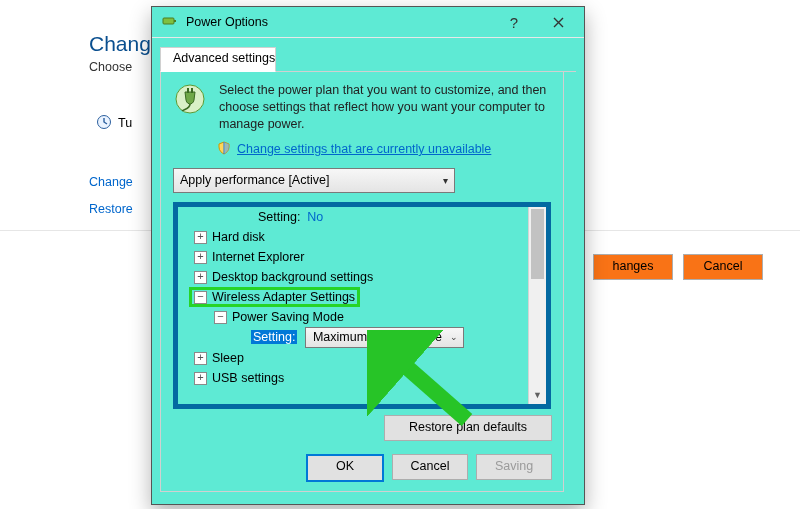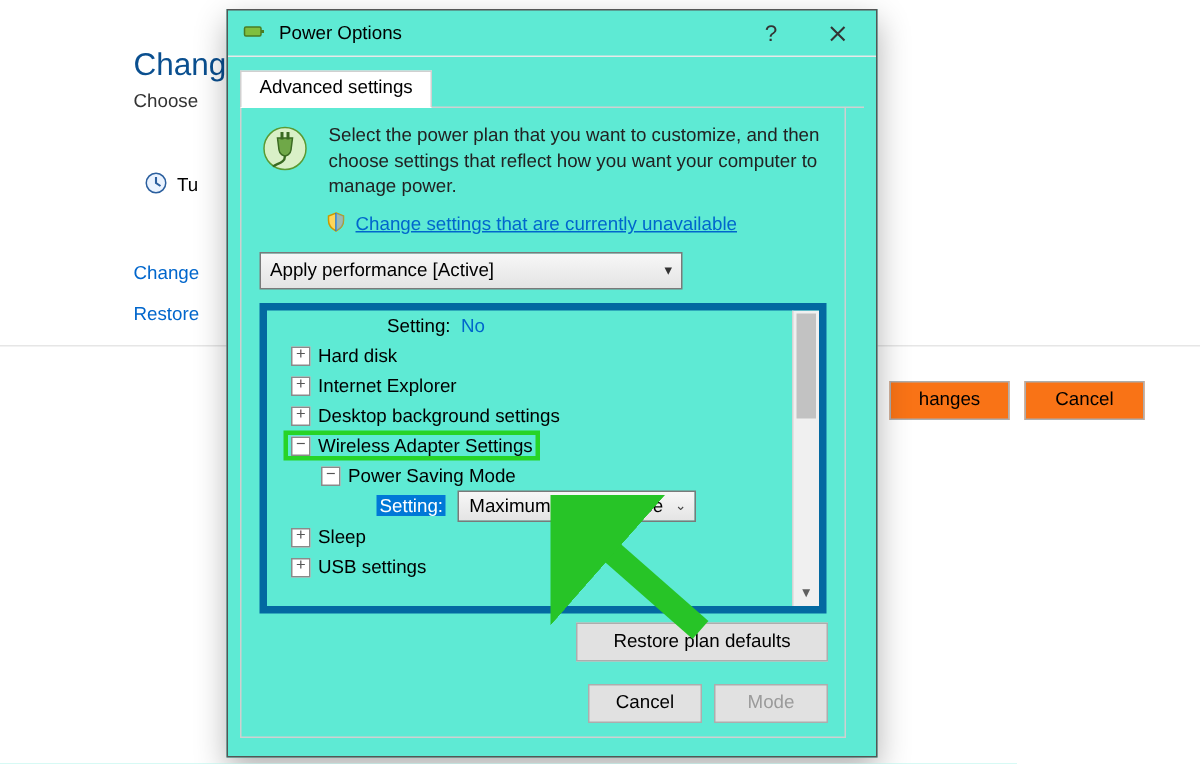--- a/index.html
+++ b/index.html
@@ -17,21 +17,21 @@
   .bg-cancel{left:683px}
   
   .dlg{position:absolute;left:151px;top:6px;width:432px;height:497px;background:#5eead4;border:1px solid #555;box-shadow:0 8px 20px rgba(0,0,0,.3)}
   .titlebar{height:30px;display:flex;align-items:center;padding:0 4px;border-bottom:1px solid #e8e8e8;position:relative}
   .titlebar .ico{margin-left:6px}
   .titlebar .ttl{margin-left:8px;font-size:12.5px;flex:1}
   .titlebar .ctl{width:44px;height:28px;display:flex;align-items:center;justify-content:center;color:#333}
   .titlebar .ctl svg{width:11px;height:11px}
   
   .tabstrip{margin:9px 8px 0 8px;height:24px;border-bottom:1px solid #d0d0d0;display:flex}
-  .tab{border:1px solid #d0d0d0;border-bottom:1px solid #fff;background:#fff;padding:3px 12px 0 12px;height:20px;font-size:12.5px;margin-bottom:-1px}
+  .tab{border:1px solid #d0d0d0;border-bottom:1px solid #fff;background:#fff;padding:3px 0 0 12px;height:20px;font-size:12.5px;margin-bottom:-1px}
   .panel{margin:0 20px 8px 8px;border:1px solid #d0d0d0;border-top:none;padding:10px 12px 10px 12px;height:420px;box-sizing:border-box;position:relative}
   .toprow{display:flex;align-items:flex-start}
   .desc{margin-left:12px;color:#222;line-height:1.35}
   .shield-link{display:flex;align-items:center;margin:8px 0 10px 44px}
   .shield-link a{color:#0066cc;text-decoration:underline}
   .plan-select{width:268px;height:23px;border:1px solid #7a7a7a;background:linear-gradient(#f7f7f7,#e4e4e4);display:flex;align-items:center;padding:0 6px;justify-content:space-between;position:relative}
   .plan-select .arrow{font-size:10px;color:#333}
   
   .treewrap{margin-top:9px;border:5px solid #0369a1;height:197px;overflow:hidden;position:relative}
   .tree{font-size:12.5px;line-height:20px;color:#000;position:absolute;left:0;top:0;right:18px}
@@ -146,22 +146,23 @@
       <div class="sb">
         <div class="ar up">▲</div>
         <div class="thumb"></div>
         <div class="ar dn">▼</div>
       </div>
     </div>
 
     <div class="restore-btn">Restore plan defaults</div>
 
     <div class="btnrow">
+      <div class="btn primary">OK</div>
       <div class="btn">Cancel</div>
-      <div class="btn disabled">Mode</div>
+      <div class="btn disabled">Saving</div>
     </div>
   </div>
 </div>
 
 <svg class="ann" width="120" height="100">
   <defs>
       <marker id="ah" markerWidth="12" markerHeight="12" refX="2" refY="6" orient="auto">
     <path d="M0 0L12 6L0 12z" fill="#27c427"></path>
       </marker>
     </defs>

